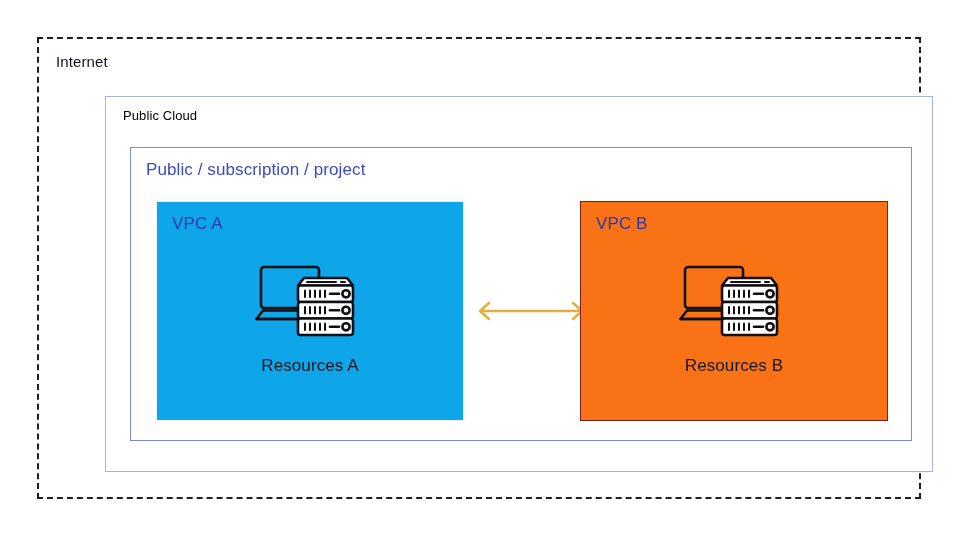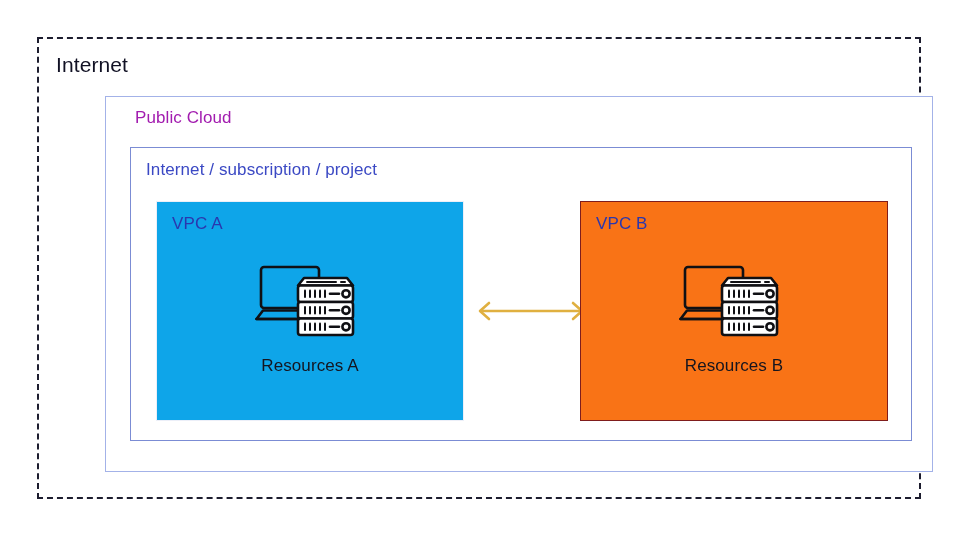--- a/index.html
+++ b/index.html
@@ -23,42 +23,42 @@
     width: 884px;
     height: 462px;
     box-sizing: border-box;
     border: 2px dashed #1c1c2e;
     background: #ffffff;
   }
   #internet-title {
     position: absolute;
     left: 17px;
     top: 14px;
-    font-size: 21px;
+    font-size: 15px;
     color: #111124;
     letter-spacing: 0.1px;
   }
 
   
   #public-cloud-box {
     position: absolute;
     left: 66px;
     top: 57px;
     width: 828px;
     height: 376px;
     box-sizing: border-box;
     border: 1px solid #a3b2e8;
     background: #ffffff;
   }
   #public-cloud-title {
     position: absolute;
-    left: 29px;
+    left: 17px;
     top: 11px;
-    font-size: 17px;
-    color: #a21caf;
+    font-size: 13px;
+    color: #000000;
     letter-spacing: 0.1px;
   }
 
   
   #account-box {
     position: absolute;
     left: 24px;
     top: 50px;
     width: 782px;
     height: 294px;
@@ -140,21 +140,21 @@
 <div id="internet-box">
 
   <div id="internet-title">Internet</div>
 
   <div id="public-cloud-box">
 
     <div id="public-cloud-title">Public Cloud</div>
 
     <div id="account-box">
 
-      <div id="account-title">Internet / subscription / project</div>
+      <div id="account-title">Public / subscription / project</div>
 
       <div class="vpc-box" id="vpc-a-box">
         <div class="vpc-title">VPC A</div>
 
         <div class="resource-node">
           <svg class="resource-icon" viewBox="0 0 116 82">
             <g fill="none" stroke="#101014" stroke-width="2.6" stroke-linecap="round" stroke-linejoin="round">
 
               <rect x="9" y="5" width="58" height="41" rx="3"></rect>
 

